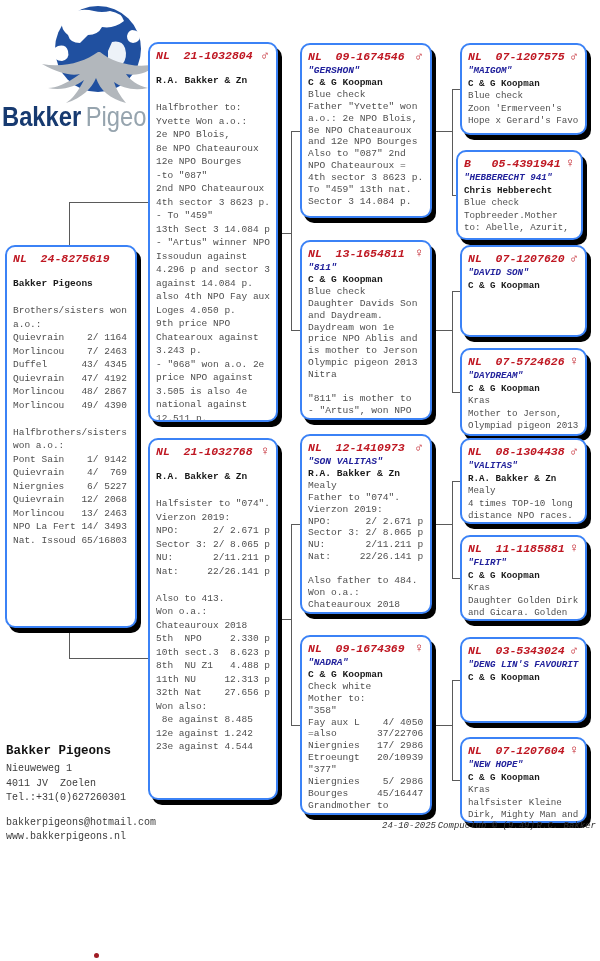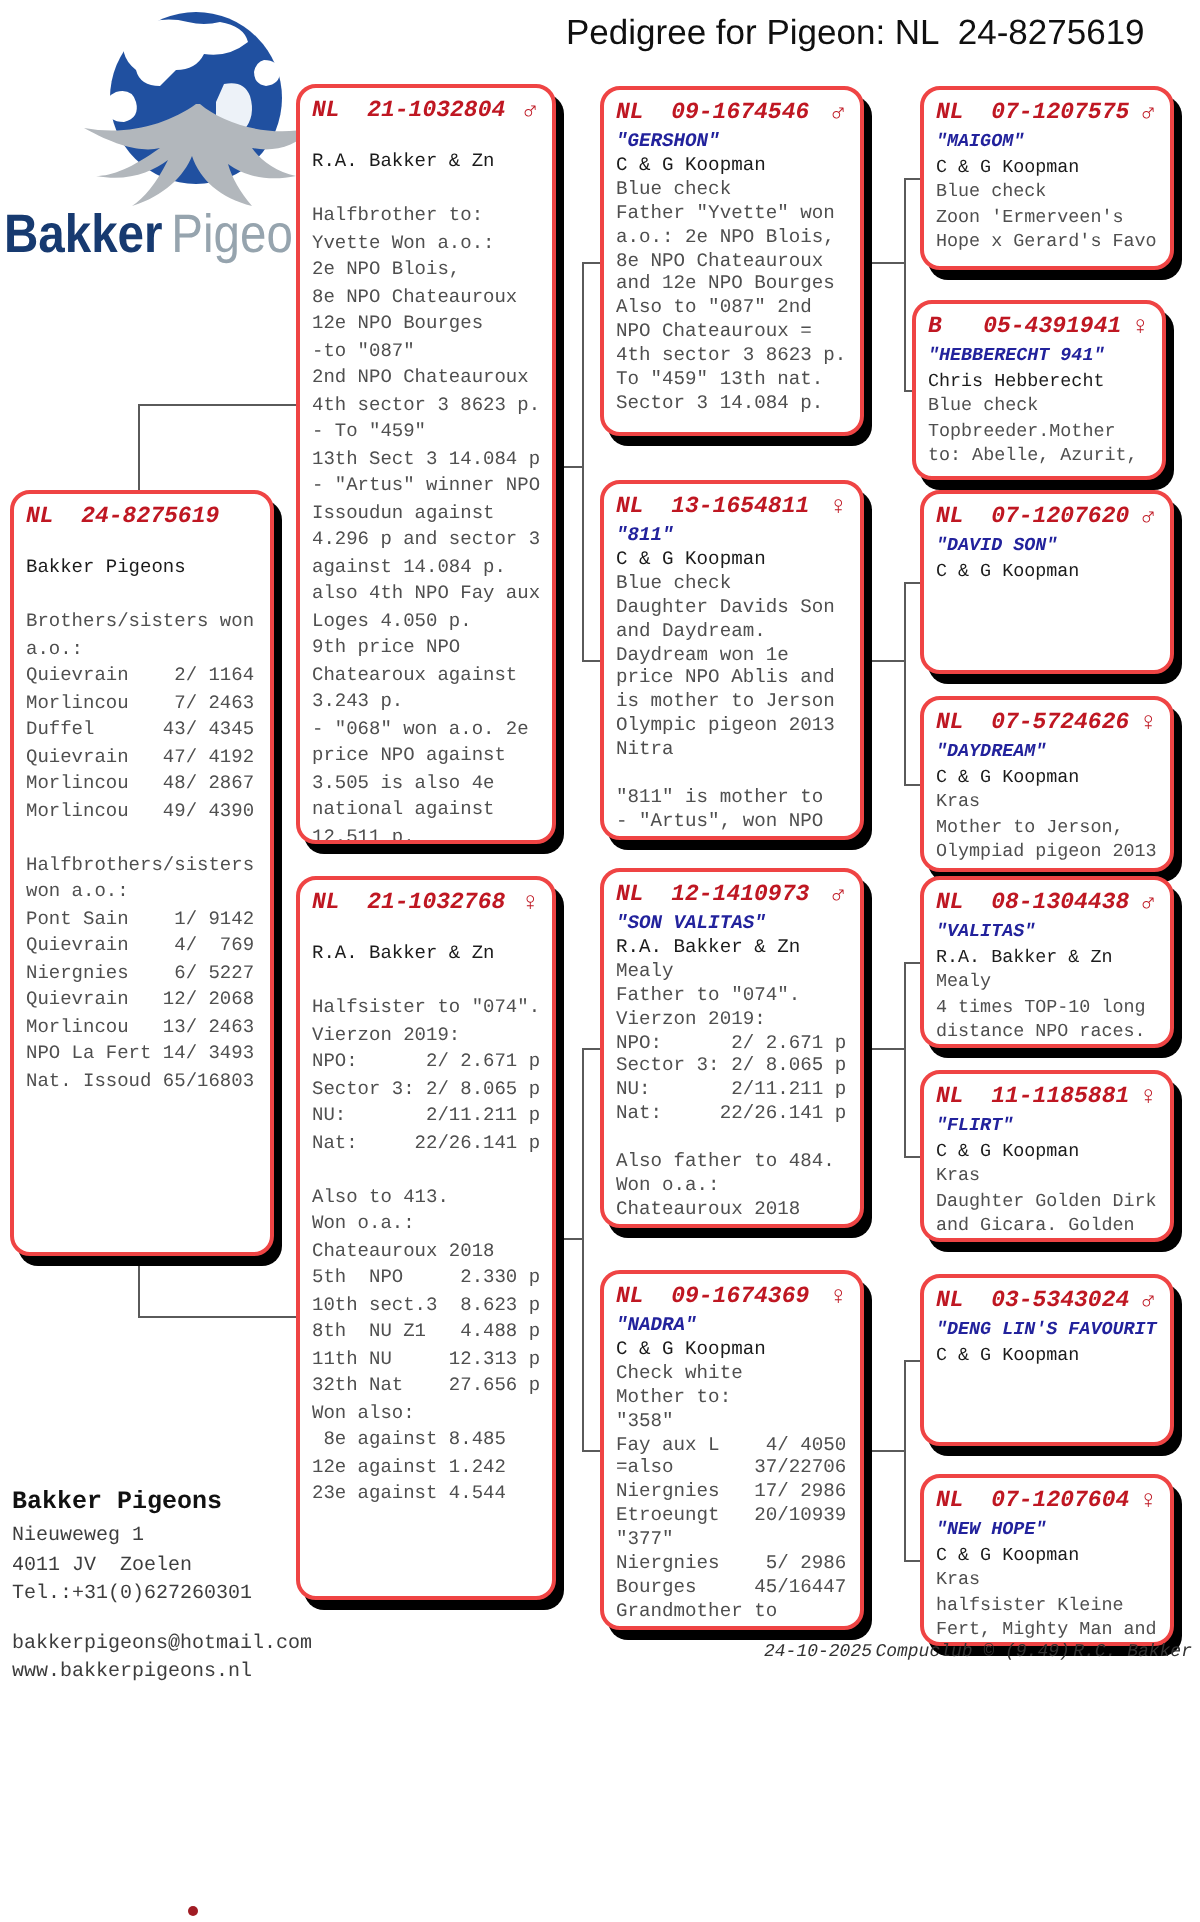--- a/index.html
+++ b/index.html
@@ -1,26 +1,26 @@
 <!DOCTYPE html>
 <html><head>
 <meta charset="utf-8">
 <style>
   html,body{margin:0;padding:0;background:#fff;}
   .page{position:relative;width:600px;height:961px;background:#fff;overflow:hidden;
         font-family:"Liberation Mono",monospace;}
 
   
-  .pbox{position:absolute;box-sizing:border-box;background:#fff;border:2px solid #ef4444;
+  .pbox{position:absolute;box-sizing:border-box;background:#fff;border:2px solid #3b82f6;
         border-radius:10px;box-shadow:4px 5px 0 0 #000;padding:4px 6px;overflow:hidden;}
   .ring{position:relative;font-style:italic;font-weight:bold;font-size:11.5px;
         line-height:16px;color:#bf1722;white-space:pre;}
   .sex{position:absolute;right:1px;top:0;font-size:13px;font-style:normal;color:#bf1722;}
   .pname{font-style:italic;font-weight:bold;color:#22229c;white-space:pre;}
-  .fancier{font-weight:normal;color:#1b1b1b;white-space:pre;}
+  .fancier{font-weight:bold;color:#1b1b1b;white-space:pre;}
   .ln{white-space:pre;color:#4f4f4f;}
   .gen12 .fancier{margin-top:10px;}
   .gen12 .fancier,.gen12 .ln{font-size:9.5px;line-height:13.5px;}
   .gen3 .pname,.gen3 .fancier,.gen3 .ln{font-size:9.6px;line-height:11.9px;}
   .gen4 .pname,.gen4 .fancier,.gen4 .ln{font-size:9.2px;line-height:12.5px;}
 
   
   .cl{position:absolute;background:#5a5a5a;}
 
   
@@ -51,21 +51,20 @@
     <circle cx="68" cy="45" r="43" fill="#2050a0"></circle>
     <path d="M34 12 q14 -9 30 -5 q8 2 16 0 q12 2 14 10 q-10 8 -22 6 q-4 8 -14 8 l-8 8 q-10 0 -12 -8 q-10 -8 -4 -19z" fill="#ffffff"></path>
     <path d="M82 38 q10 -2 13 6 q3 10 -3 17 l-7 10 q-7 -1 -7 -10 l0 -14z" fill="#edf2f8"></path>
     <path d="M28 42 q8 -2 10 5 q2 8 -6 10 q-8 0 -9 -7 q0 -6 5 -8z" fill="#ffffff"></path>
     <path d="M102 26 q7 0 8 6 q0 6 -7 7 q-6 -1 -6 -7 q1 -5 5 -6z" fill="#ffffff"></path>
     <path d="M68 48 C54 58 34 64 12 60 C30 70 42 72 50 70 C36 80 26 84 18 84 C34 87 46 82 54 76 C48 88 42 95 36 99 C52 94 62 84 66 74 C70 86 80 95 96 99 C90 92 86 85 84 78 C92 84 104 87 118 84 C108 82 100 76 96 70 C106 72 118 70 126 60 C104 65 82 58 70 48 Z" fill="#b2b7bc"></path>
   </svg>
   <div class="brand">
     <span class="brand-bold">Bakker</span><span class="brand-light">Pigeons</span>
   </div>
-  <div class="title">Pedigree for Pigeon: NL  24-8275619</div>
 
   <div class="cl" style="left:69px;top:202px;width:1px;height:43px"></div>
   <div class="cl" style="left:69px;top:202px;width:79px;height:1px"></div>
   <div class="cl" style="left:69px;top:628px;width:1px;height:30px"></div>
   <div class="cl" style="left:69px;top:658px;width:79px;height:1px"></div>
   <div class="cl" style="left:278px;top:233px;width:13px;height:1px"></div>
   <div class="cl" style="left:291px;top:131px;width:1px;height:200px"></div>
   <div class="cl" style="left:291px;top:131px;width:9px;height:1px"></div>
   <div class="cl" style="left:291px;top:330px;width:9px;height:1px"></div>
   <div class="cl" style="left:278px;top:619px;width:13px;height:1px"></div>
@@ -316,21 +315,21 @@
     <div class="fancier">C &amp; G Koopman</div>
   </div>
 
   <div class="pbox gen4" style="left:460px;top:737px;width:127px;height:86px">
     <div class="ring"><span>NL  07-1207604</span><span class="sex">♀</span></div>
     <div class="pname">"NEW HOPE"</div>
     <div class="fancier">C &amp; G Koopman</div>
     <div>
         <div class="ln">Kras</div>
         <div class="ln">halfsister Kleine</div>
-        <div class="ln">Fert, Mighty Man and</div>
+        <div class="ln">Dirk, Mighty Man and</div>
       </div>
   </div>
 
   <div class="foot-left">
     <div class="foot-owner">Bakker Pigeons</div>
     <div class="foot-line">Nieuweweg 1</div>
     <div class="foot-line">4011 JV  Zoelen</div>
     <div class="foot-line">Tel.:+31(0)627260301</div>
     <div class="foot-line gap">bakkerpigeons@hotmail.com</div>
     <div class="foot-line">www.bakkerpigeons.nl</div>

